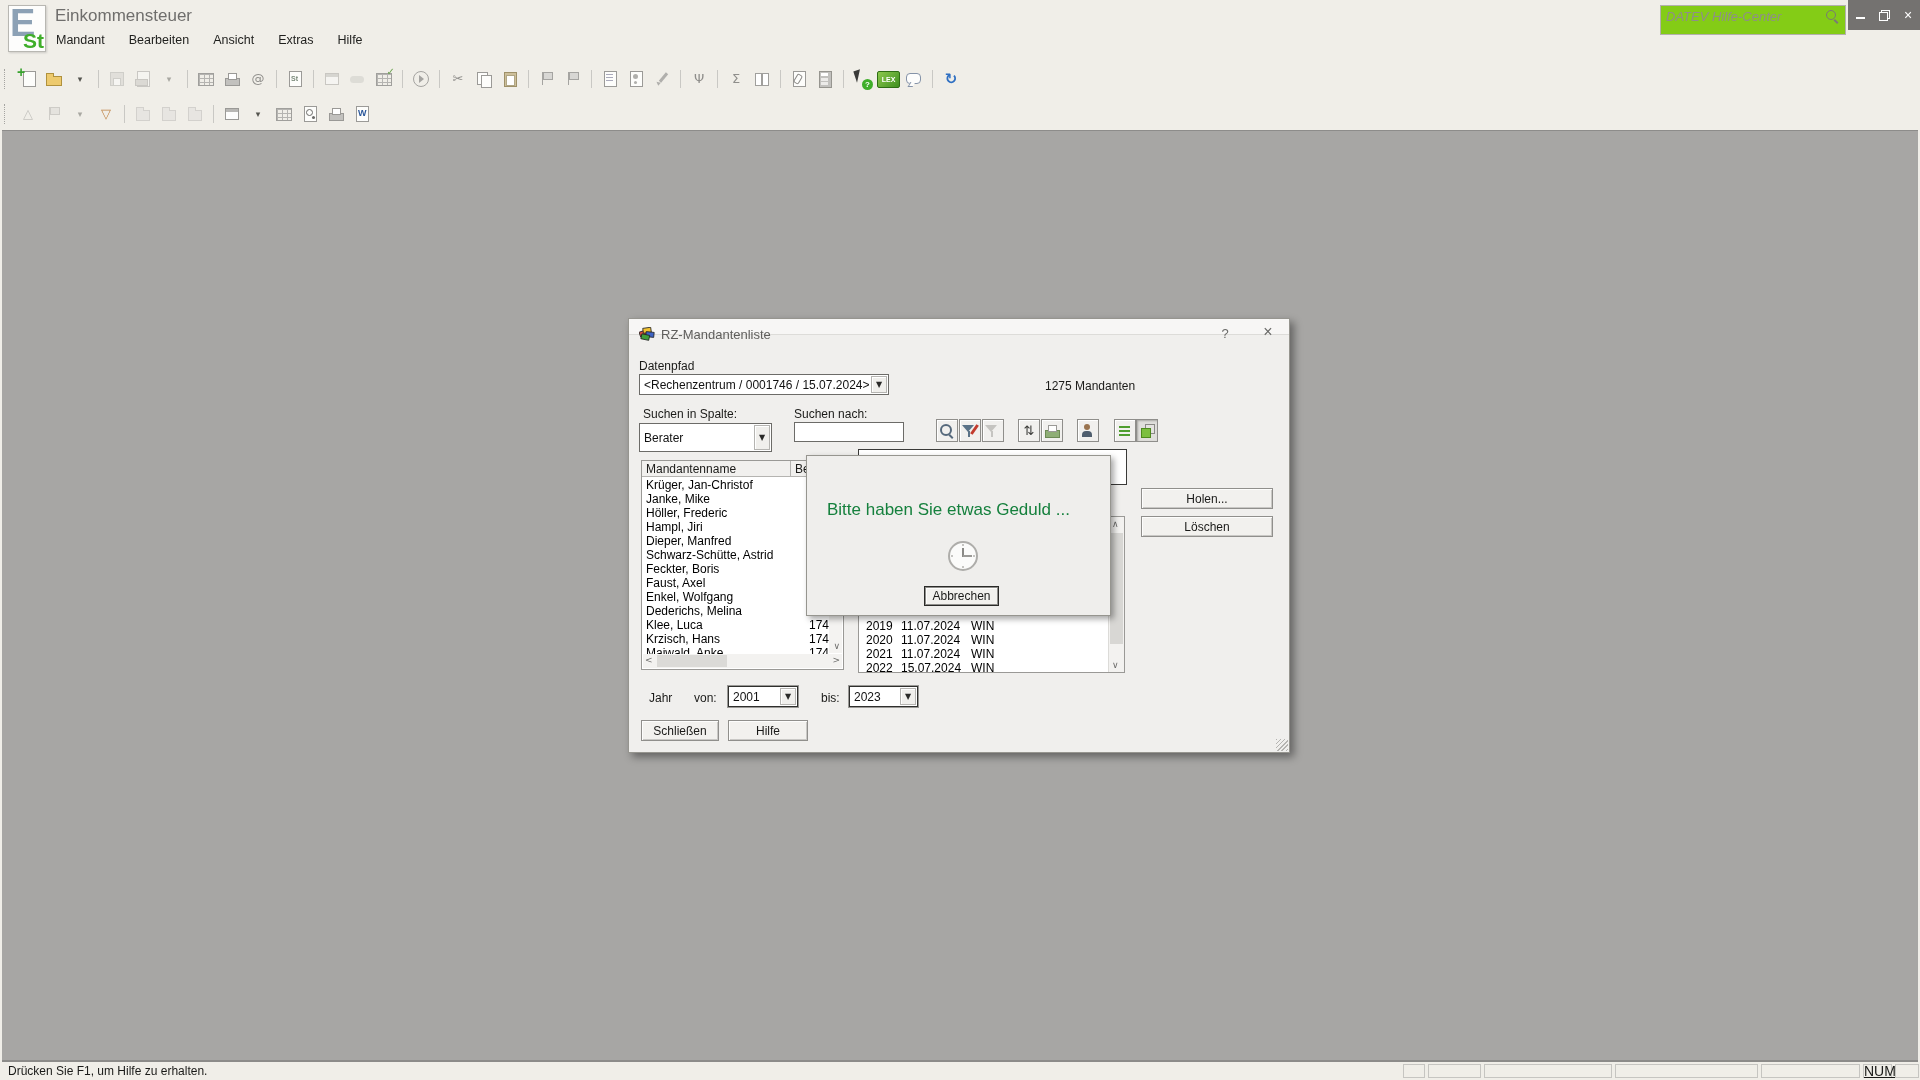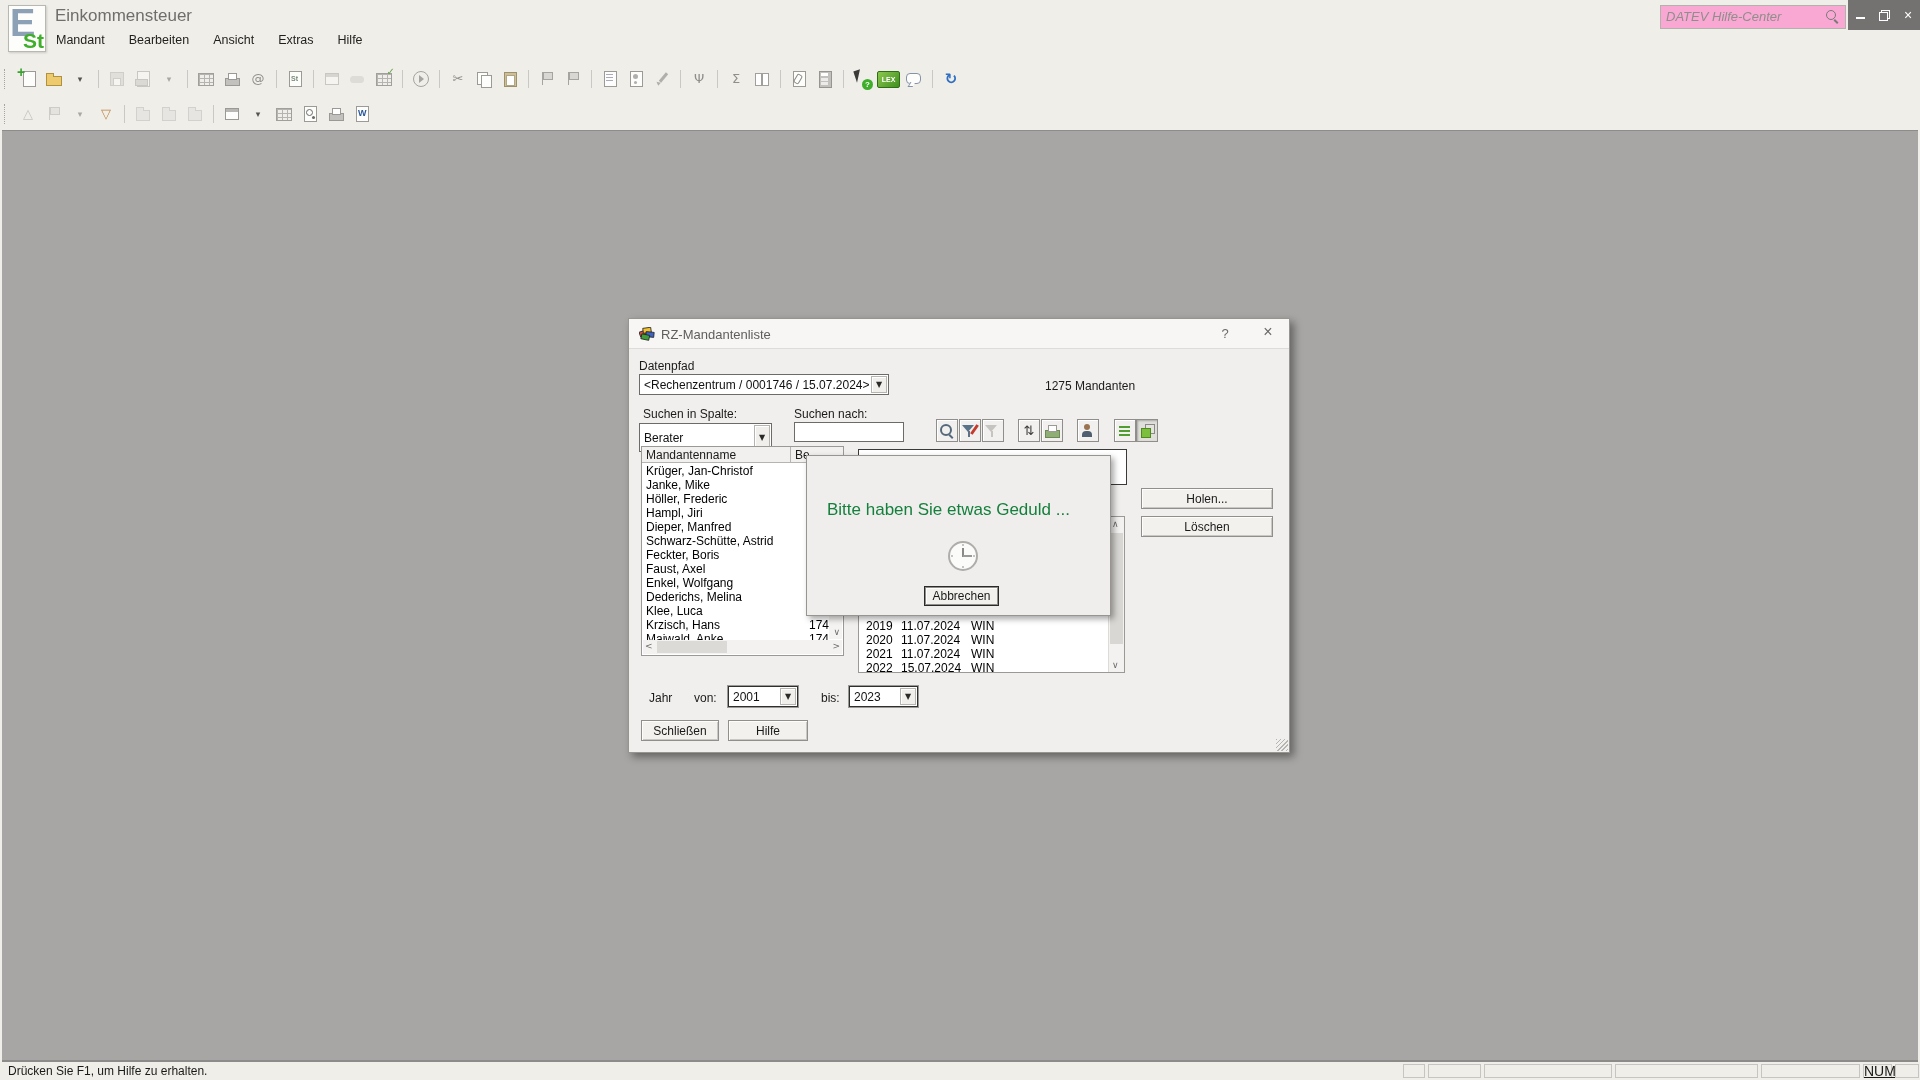--- a/index.html
+++ b/index.html
@@ -5,21 +5,21 @@
   * { margin:0; padding:0; box-sizing:border-box; }
   html,body { width:1920px; height:1080px; overflow:hidden; font-family:"Liberation Sans","DejaVu Sans",sans-serif; }
   .app { position:relative; width:1920px; height:1080px; background:#f0eee8; }
 
   
   .chrome { position:absolute; left:0; top:0; width:1920px; height:130px; background:#f0eee8; }
   .logo { position:absolute; left:8px; top:5px; width:38px; height:47px; background:#fdfdfc; border:1px solid #b8b7b2; box-shadow:1px 1px 2px rgba(0,0,0,.15); }
   .logo .le { position:absolute; left:1px; top:-4px; font-size:38px; font-weight:bold; color:#8ca1b5; }
   .logo .ls { position:absolute; right:1px; bottom:-2px; font-size:21px; font-weight:bold; color:#3fae2a;margin-left:48px; }
   .apptitle { position:absolute; left:55px; top:6px; font-size:17px; color:#6f6e6c; }
-  .helpsearch { position:absolute; right:74px; top:5px; width:186px; height:24px; background:#f9a8d4; border:1px solid #b3b1ac; }
+  .helpsearch { position:absolute; right:74px; top:5px; width:186px; height:30px; background:#84cc16; border:1px solid #b3b1ac; }
   .helpsearch input { position:absolute; left:5px; top:1px; width:150px; height:18px; border:none; outline:none; font-size:13px; font-style:italic; color:#555; background:transparent; font-family:inherit; }
   .helpsearch input::placeholder { color:#8f8e8a; font-style:italic; }
   .maggy { position:absolute; right:6px; top:4px; width:13px; height:13px; }
   .maggy::before { content:""; position:absolute; left:0; top:0; width:8px; height:8px; border:1.5px solid #7a7976; border-radius:50%; }
   .maggy::after { content:""; position:absolute; left:9px; top:9px; width:2px; height:5px; background:#7a7976; transform:rotate(-45deg); }
   .winctl { position:absolute; right:0; top:0; width:72px; height:30px; background:#747270; display:flex; align-items:center; justify-content:center; gap:6px; }
   .wc { width:18px; height:24px; display:flex; align-items:center; justify-content:center; color:#fff; font-size:14px; }
   .wc-min { width:9px; height:2px; background:#fff; margin-top:6px; }
   .wc-res { position:relative; width:11px; height:11px; }
   .wc-res::before { content:""; position:absolute; right:0; top:0; width:7px; height:7px; border:1px solid #fff; }
@@ -84,21 +84,21 @@
   .ic-bubble::before { content:""; position:absolute; left:1px; top:3px; width:13px; height:9px; background:#fdfdfc; border:1px solid #8593a8; border-radius:4px; }
   .ic-bubble::after { content:""; position:absolute; left:4px; top:12px; width:4px; height:4px; background:#fdfdfc; border-left:1px solid #8593a8; border-bottom:1px solid #8593a8; transform:skewX(-30deg); }
   .ic-tab::before { content:""; position:absolute; left:2px; top:5px; width:12px; height:9px; background:#dddcd9; border:1px solid #b1b0ad; }
   .ic-tab::after { content:""; position:absolute; left:2px; top:2px; width:6px; height:3px; background:#dddcd9; border:1px solid #b1b0ad; border-bottom:none; }
 
   
   .workspace { position:absolute; left:2px; right:2px; top:130px; height:932px; background:#a7a6a4; border-top:1px solid #8d8c8a; border-bottom:2px solid #8c8b89; }
 
   
   .dlg { position:absolute; left:628px; top:318px; width:662px; height:435px; background:#f0efed; border:1px solid #96958f; box-shadow:4px 4px 8px rgba(0,0,0,.4); z-index:10; }
-  .dlg-title { position:absolute; left:0; top:0; right:0; height:30px; background:#f7f6f5; border-bottom:1px solid #dddcd9; }
+  .dlg-title { position:absolute; left:0; top:0; right:0; height:16px; background:#f7f6f5; border-bottom:1px solid #dddcd9; }
   .dlg-title .dicon { position:absolute; left:10px; top:8px; }
   .dlg-title .dtxt { position:absolute; left:32px; top:8px; font-size:13px; color:#5f5e5c; }
   .d-help { position:absolute; left:588px; top:7px; width:16px; text-align:center; font-size:13px; color:#6a6a68; }
   .d-close { position:absolute; left:630px; top:4px; width:18px; text-align:center; font-size:16px; color:#6a6a68; }
   .dlab { position:absolute; font-size:12px; color:#1a1a18; white-space:nowrap; }
   .d-label-datenpfad { left:10px; top:40px; }
   .d-count { left:416px; top:60px; }
   .d-label-col { left:14px; top:88px; }
   .d-label-search { left:165px; top:88px; }
   .combo { position:absolute; background:#fff; border:1px solid #6c6b68; font-size:12px; }
@@ -121,21 +121,21 @@
   .ic-funnel::marker { content:""; }
   .ic-funnel i, .ic-funnel-gray i { position:absolute; left:7px; top:9px; width:2px; height:6px; background:#5b7388; }
   .ic-funnel-gray i { background:#c5c4c1; }
   .ic-person::before { content:""; position:absolute; left:5px; top:2px; width:6px; height:6px; border-radius:50%; background:#9a7450; }
   .ic-person::after { content:""; position:absolute; left:3px; top:9px; width:10px; height:6px; border-radius:4px 4px 0 0; background:#4f5e6e; }
   .ic-list-green::before { content:""; position:absolute; left:3px; top:4px; width:11px; height:10px; background:repeating-linear-gradient(#4f9e2f 0 2px,transparent 2px 4px); }
   .ic-layers::before { content:""; position:absolute; left:7px; top:2px; width:8px; height:8px; background:#e4e3e0; border:1px solid #8a8986; }
   .ic-layers::after { content:""; position:absolute; left:3px; top:6px; width:8px; height:8px; background:#7cbf3f; border:1px solid #4e8a1e; }
 
   
-  .clist { position:absolute; left:12px; top:127px; width:203px; height:210px; background:#fff; border:1px solid #9a9996; }
+  .clist { position:absolute; left:12px; top:141px; width:203px; height:210px; background:#fff; border:1px solid #9a9996; }
   .lheader { position:absolute; left:0; top:0; right:0; height:16px; background:#f1f0ee; border-bottom:1px solid #b5b4b1; font-size:12px; color:#1a1a18; }
   .lheader .h1 { position:absolute; left:4px; top:1px; }
   .lheader .h2 { position:absolute; left:153px; top:1px; }
   .lheader .hd { position:absolute; left:148px; top:0; bottom:0; width:1px; background:#b5b4b1; }
   .lbody { position:absolute; left:1px; right:1px; top:17px; bottom:15px; overflow:hidden; }
   .lrow { position:relative; height:14px; font-size:12px; line-height:14px; color:#000; white-space:nowrap; }
   .lname { position:absolute; left:3px; }
   .lnr { position:absolute; left:166px; }
   .lvtrack { position:absolute; right:1px; top:17px; bottom:16px; width:13px; background:#f4f3f1; }
   .lvchev { position:absolute; right:3px; bottom:18px; font-size:9px; color:#6a6a68; font-family:"DejaVu Sans",sans-serif; }

